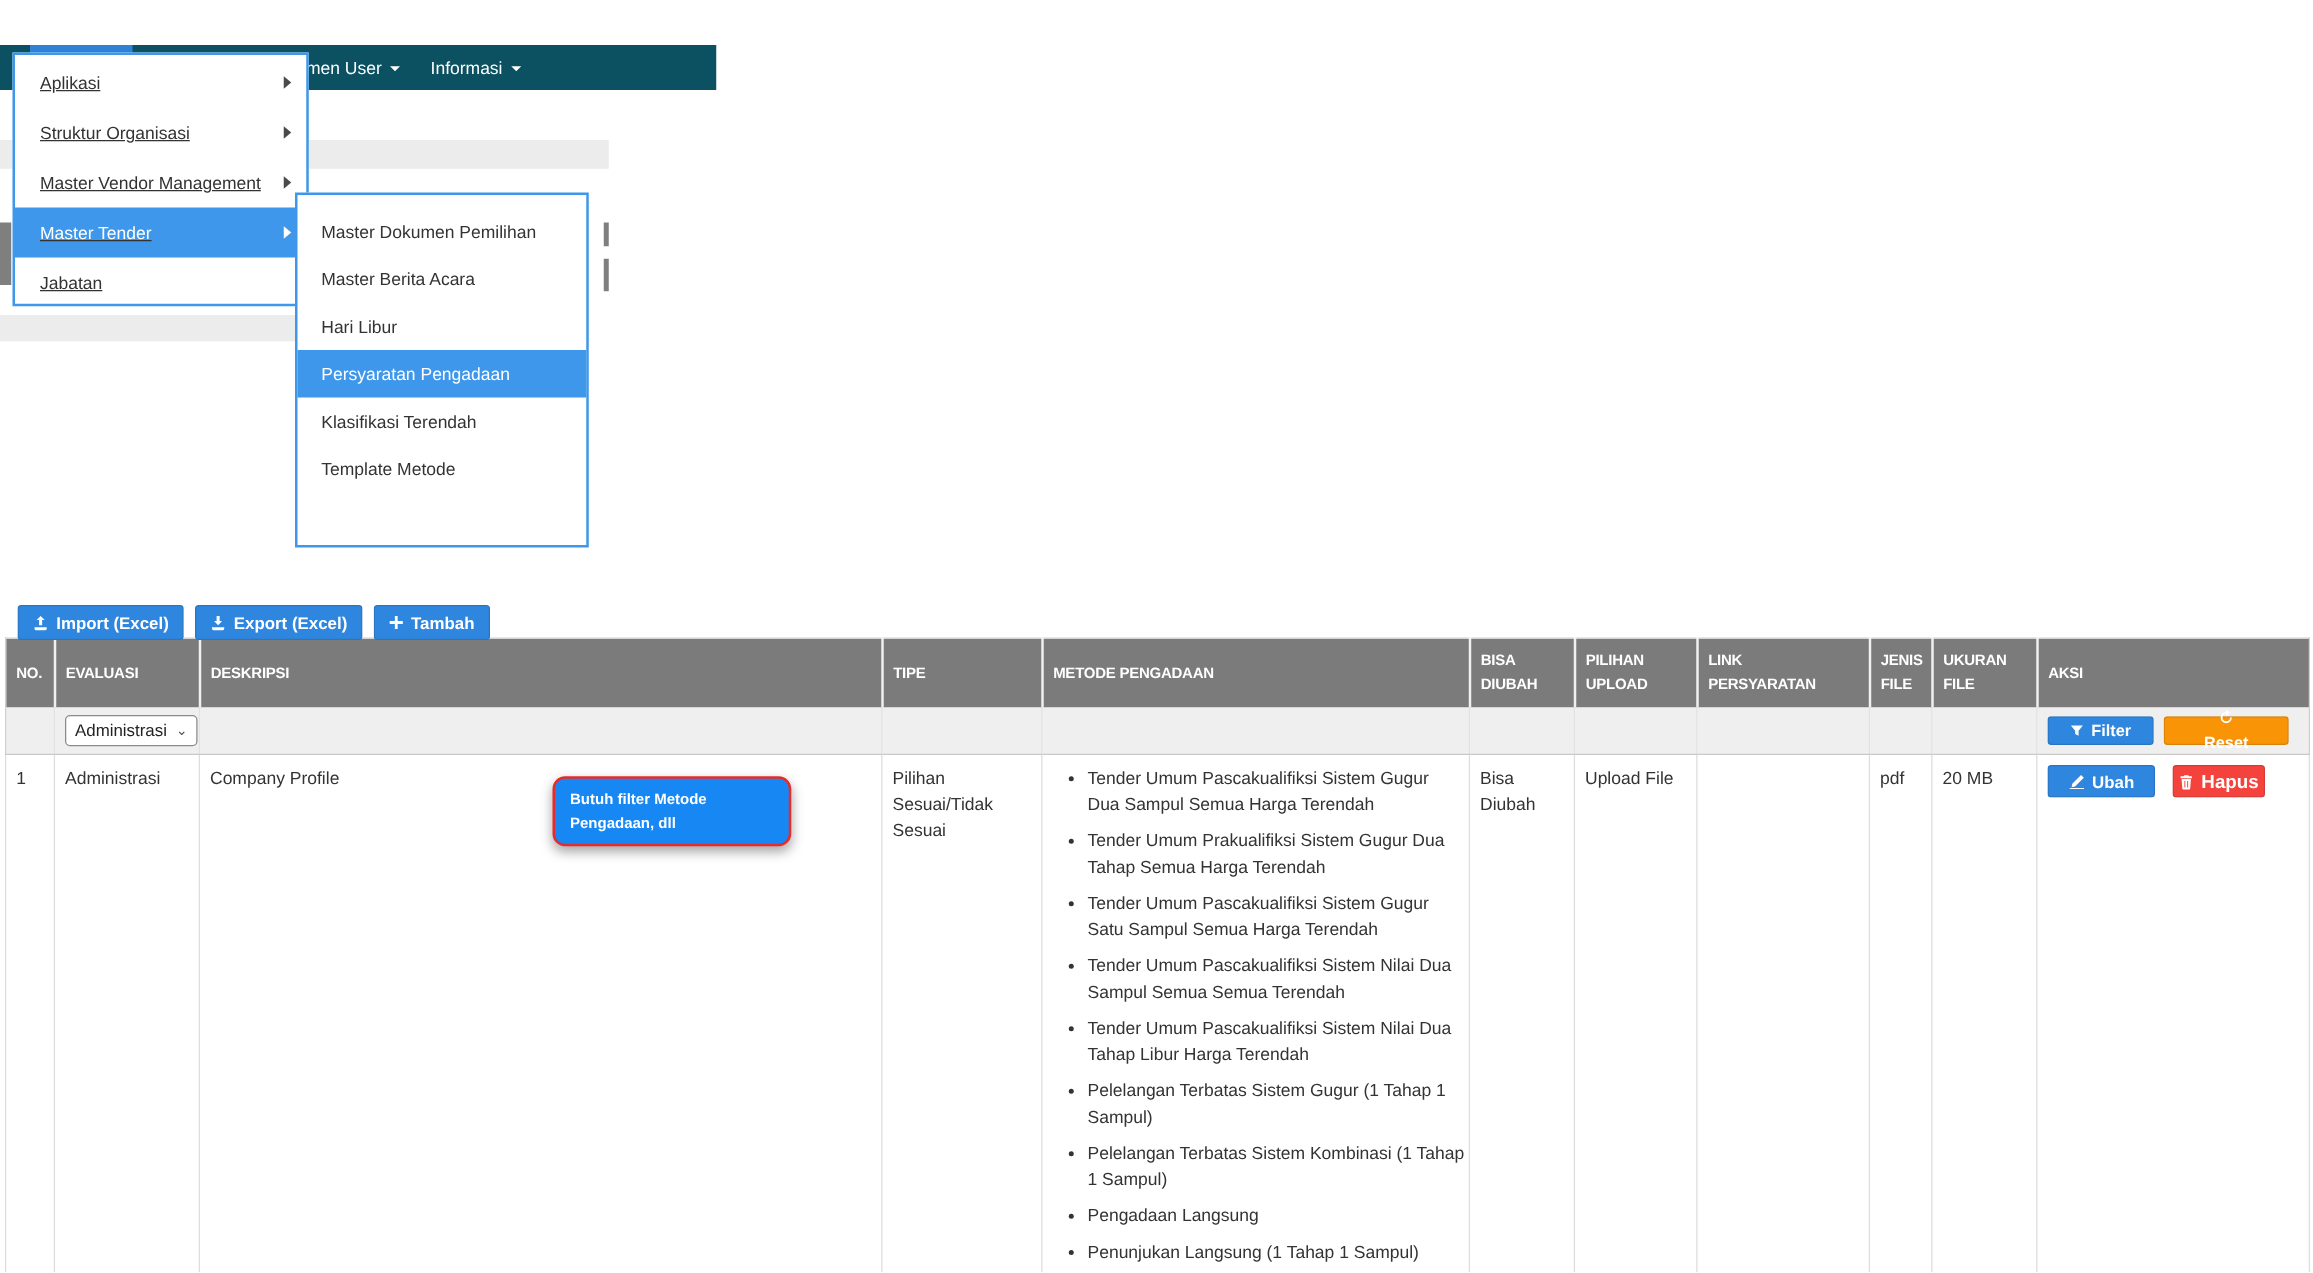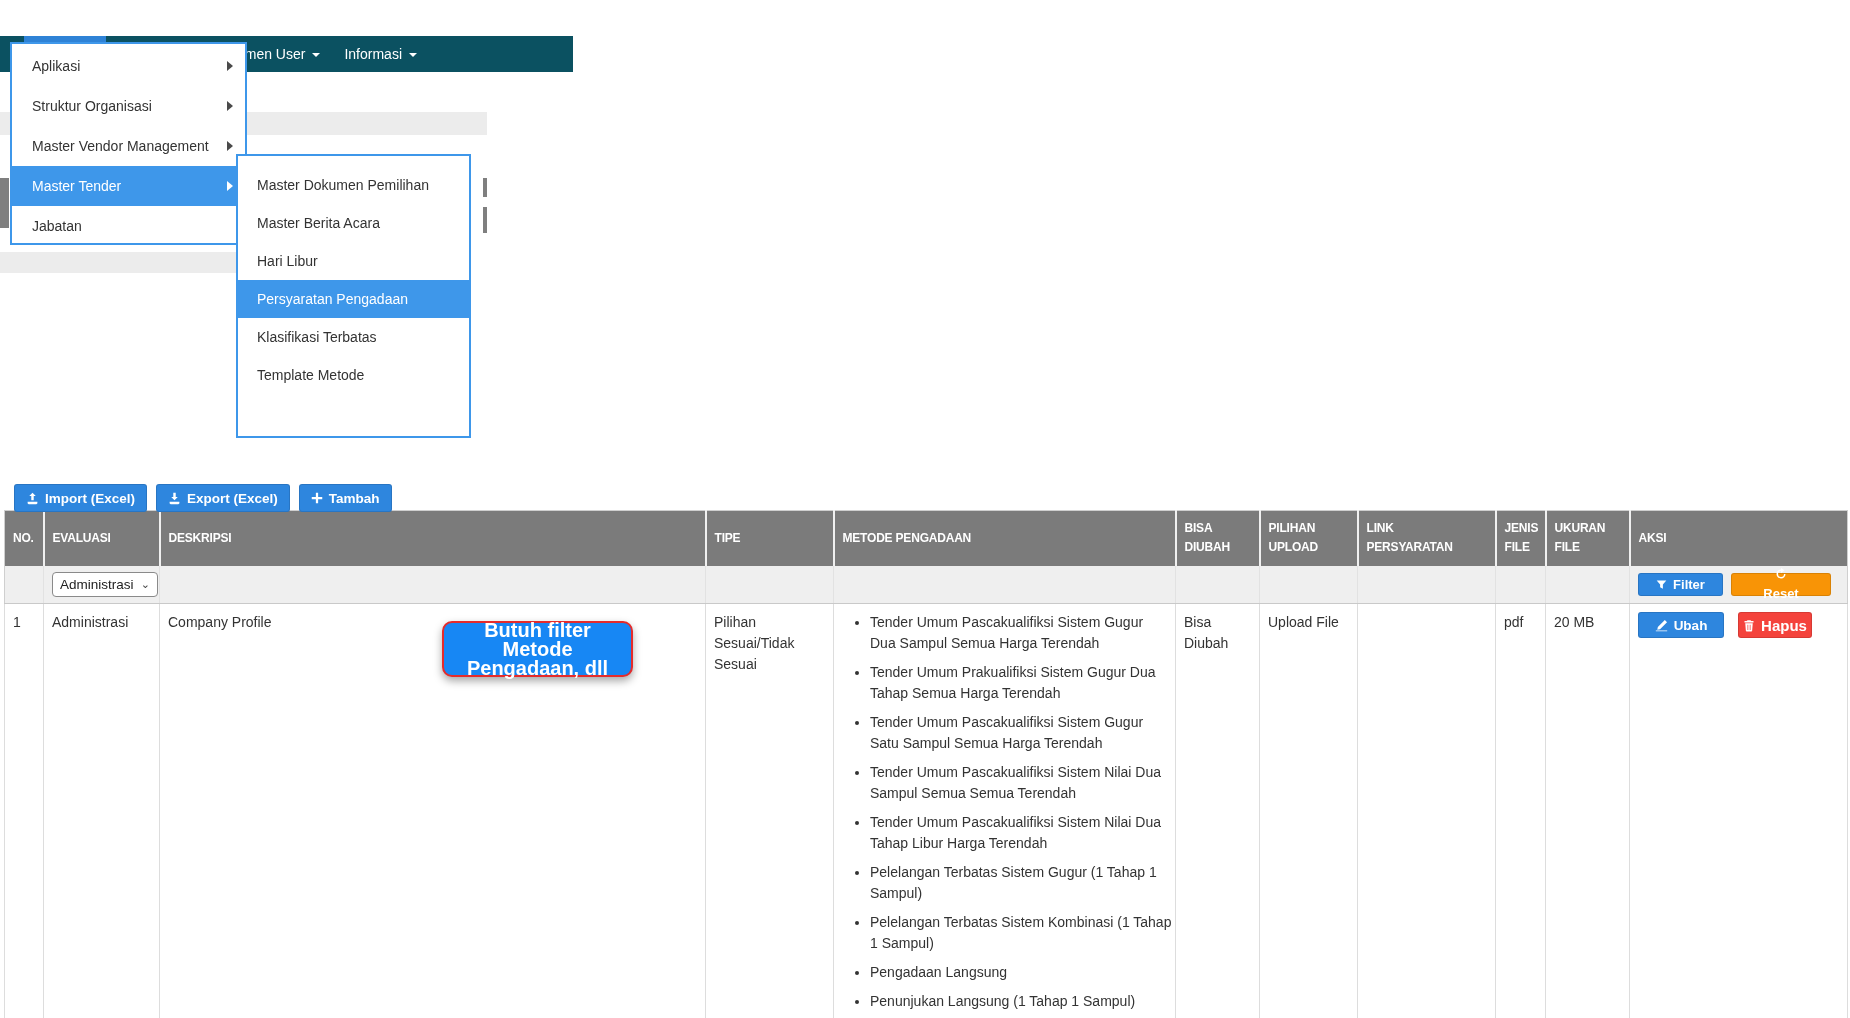--- a/index.html
+++ b/index.html
@@ -23,21 +23,21 @@
   
   .navbar{position:absolute;left:0;top:0;width:573px;height:36px;background:var(--teal);
           display:flex;align-items:stretch;padding-left:24px;z-index:5;font-size:14px;color:#fff;margin-top:36px;}
   .nav-item{display:flex;align-items:center;gap:7px;padding:0 12px;cursor:pointer;white-space:nowrap;}
   .nav-item.active{background:var(--active-blue);}
   .caret-down{width:0;height:0;border-left:4px solid transparent;border-right:4px solid transparent;
               border-top:4px solid #fff;margin-top:2px;}
 
   
   .menu{position:absolute;background:#fff;border:2px solid var(--hl-blue);z-index:6;}
-  .dd1{left:10px;top:42px;width:237px;height:203px;padding-top:2px;}
+  .dd1{left:10px;top:42px;width:237px;height:203px;padding-top:2px;text-decoration:underline;}
   .dd2{left:236px;top:154px;width:235px;height:284px;padding-top:10px;}
   .dd-item{display:flex;align-items:center;padding:0 12px 0 20px;font-size:14px;color:#333;cursor:pointer;}
   .dd1 .dd-item{height:40px;}
   .dd2 .dd-item{height:38px;padding-left:19px;}
   .dd-item.active{background:var(--hl-blue);color:#fff;}
   .dd-arrow{margin-left:auto;width:0;height:0;border-top:5px solid transparent;
             border-bottom:5px solid transparent;border-left:6px solid #4a4a4a;}
   .dd-item.active .dd-arrow{border-left-color:#fff;}
 
   
@@ -76,22 +76,22 @@
   .btn-ubah{width:86px;height:26px;font-size:13.5px;background:var(--btn-blue);}
   .btn-hapus{width:74px;height:26px;font-size:15px;background:var(--red);}
 
   .metode-list{margin:0;padding-left:28px;width:330px;}
   .metode-list li{margin-bottom:8px;line-height:21px;}
   .nowrap{white-space:nowrap;}
 
   
   .callout{position:absolute;left:442px;top:621px;width:191px;height:56px;z-index:10;
            background:var(--callout-blue);border:2px solid var(--callout-border);border-radius:10px;
-           box-shadow:0 4px 9px rgba(0,0,0,.35);color:#fff;font-weight:bold;font-size:20px;
-           display:flex;align-items:center;justify-content:center;text-align:center;
+           box-shadow:0 4px 9px rgba(0,0,0,.35);color:#fff;font-weight:bold;font-size:12px;
+           display:flex;align-items:center;justify-content:center;text-align:left;
            line-height:19px;padding:0 12px;}
 </style>
 </head>
 <body>
 
 <div class="stage">
 
   <div class="frag band-a"></div>
   <div class="frag band-b"></div>
   <div class="frag block-c"></div>
@@ -146,21 +146,21 @@
     <div class="dd-item">
       <span>Master Berita Acara</span>
     </div>
     <div class="dd-item">
       <span>Hari Libur</span>
     </div>
     <div class="dd-item active">
       <span>Persyaratan Pengadaan</span>
     </div>
     <div class="dd-item">
-      <span>Klasifikasi Terbatas</span>
+      <span>Klasifikasi Terendah</span>
     </div>
     <div class="dd-item">
       <span>Template Metode</span>
     </div>
   </div>
 
   <div class="toolbar">
     <div class="btn btn-blue">
       <svg width="13" height="13" viewBox="0 0 16 16" fill="#fff">
           <path d="M8 1l4 4H9.5v5h-3V5H4l4-4z"></path>

